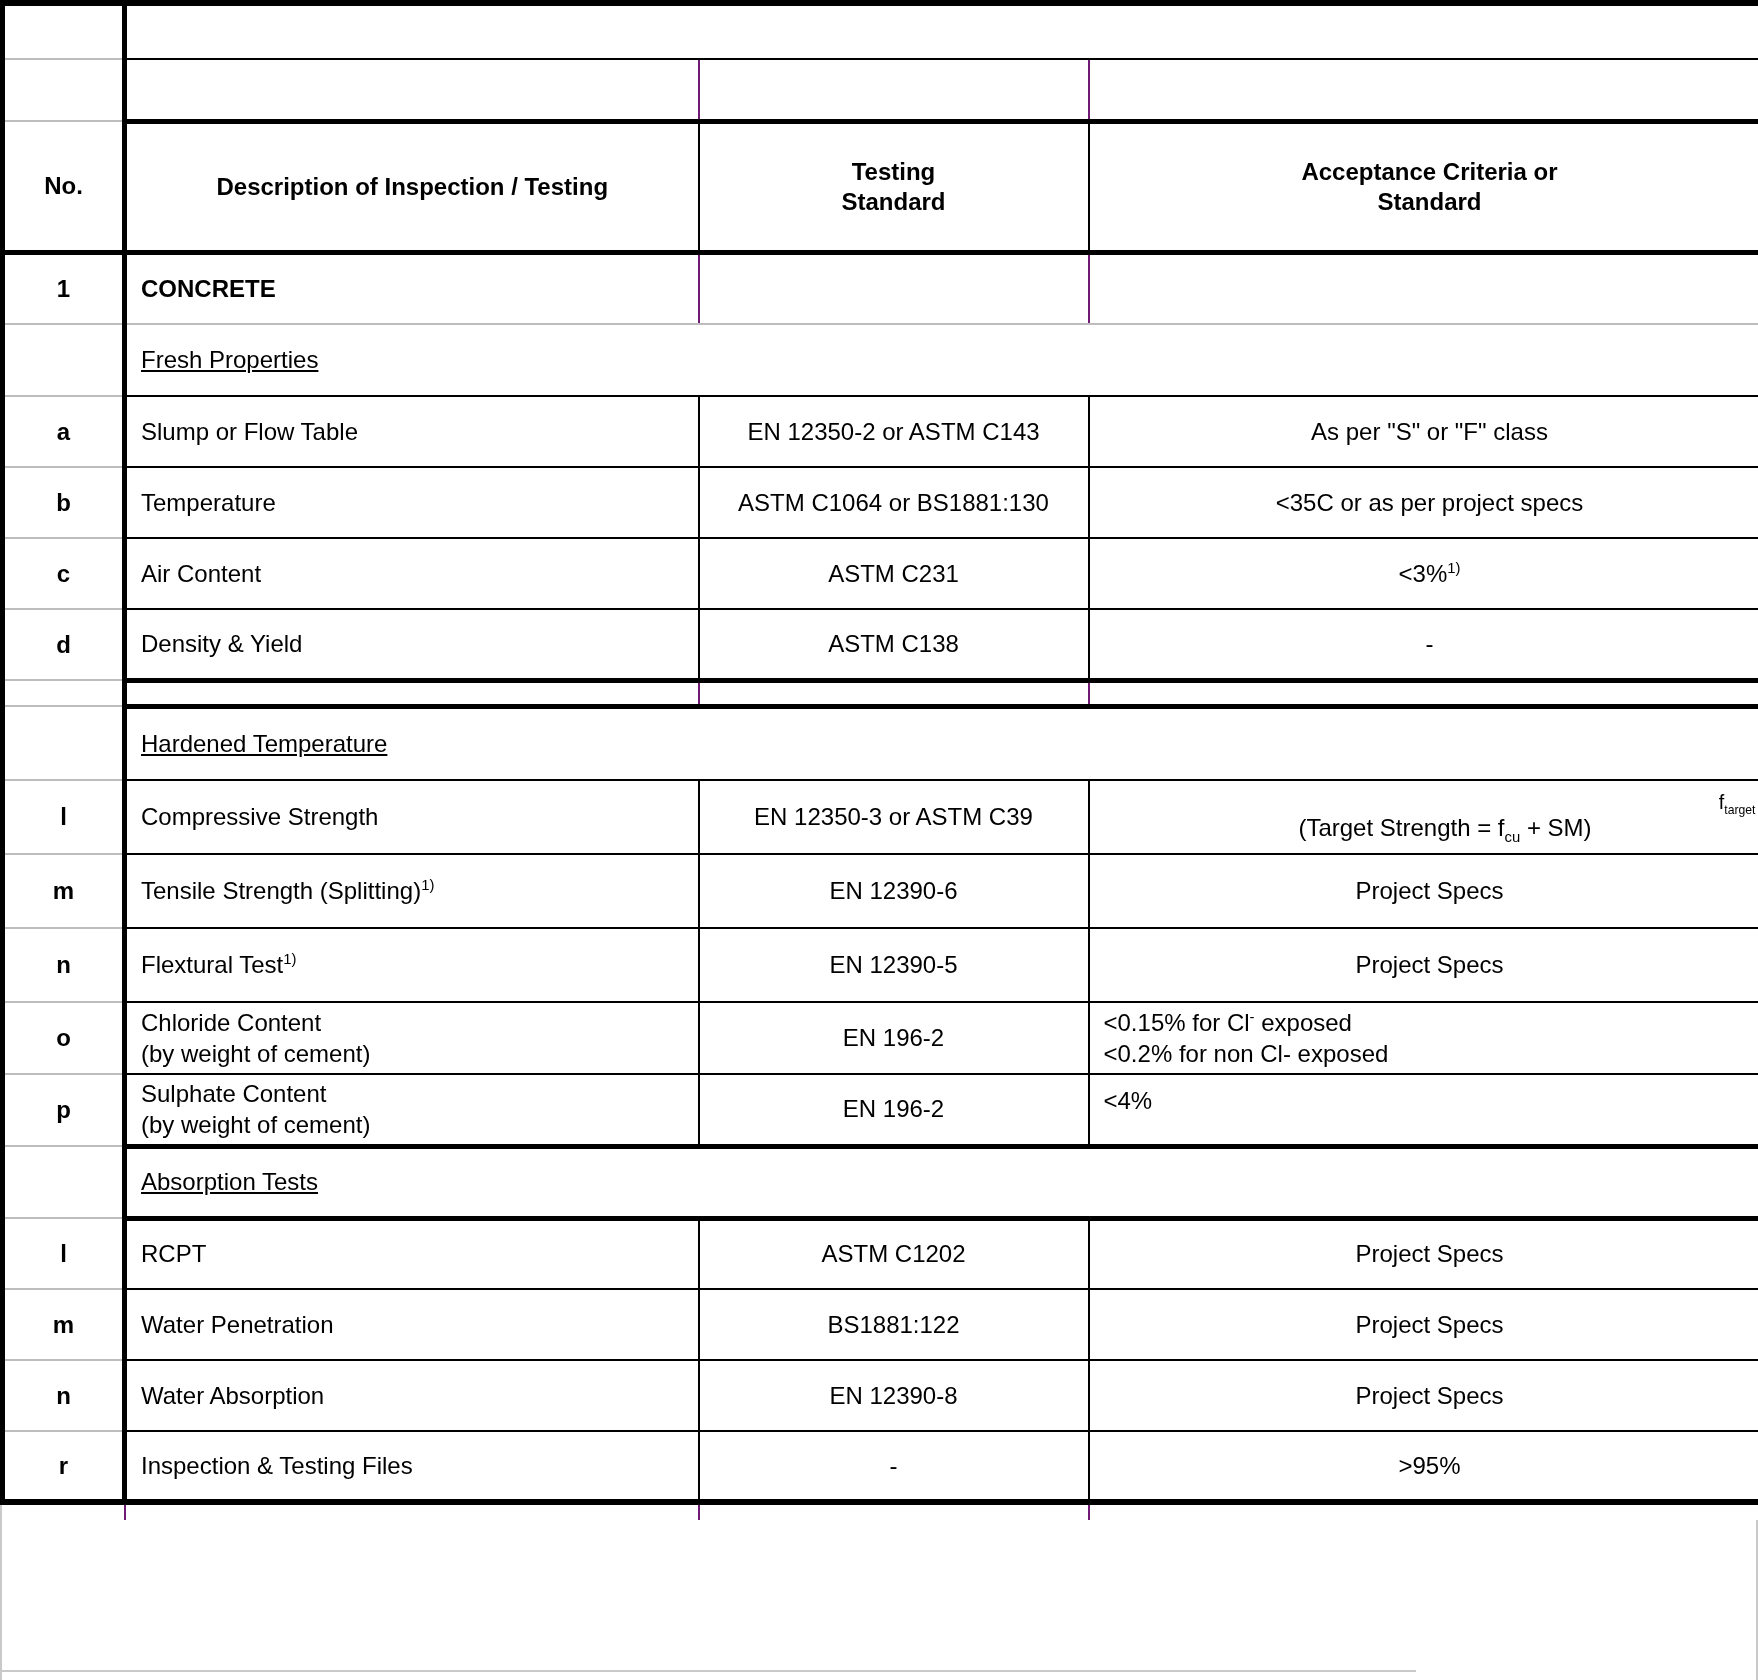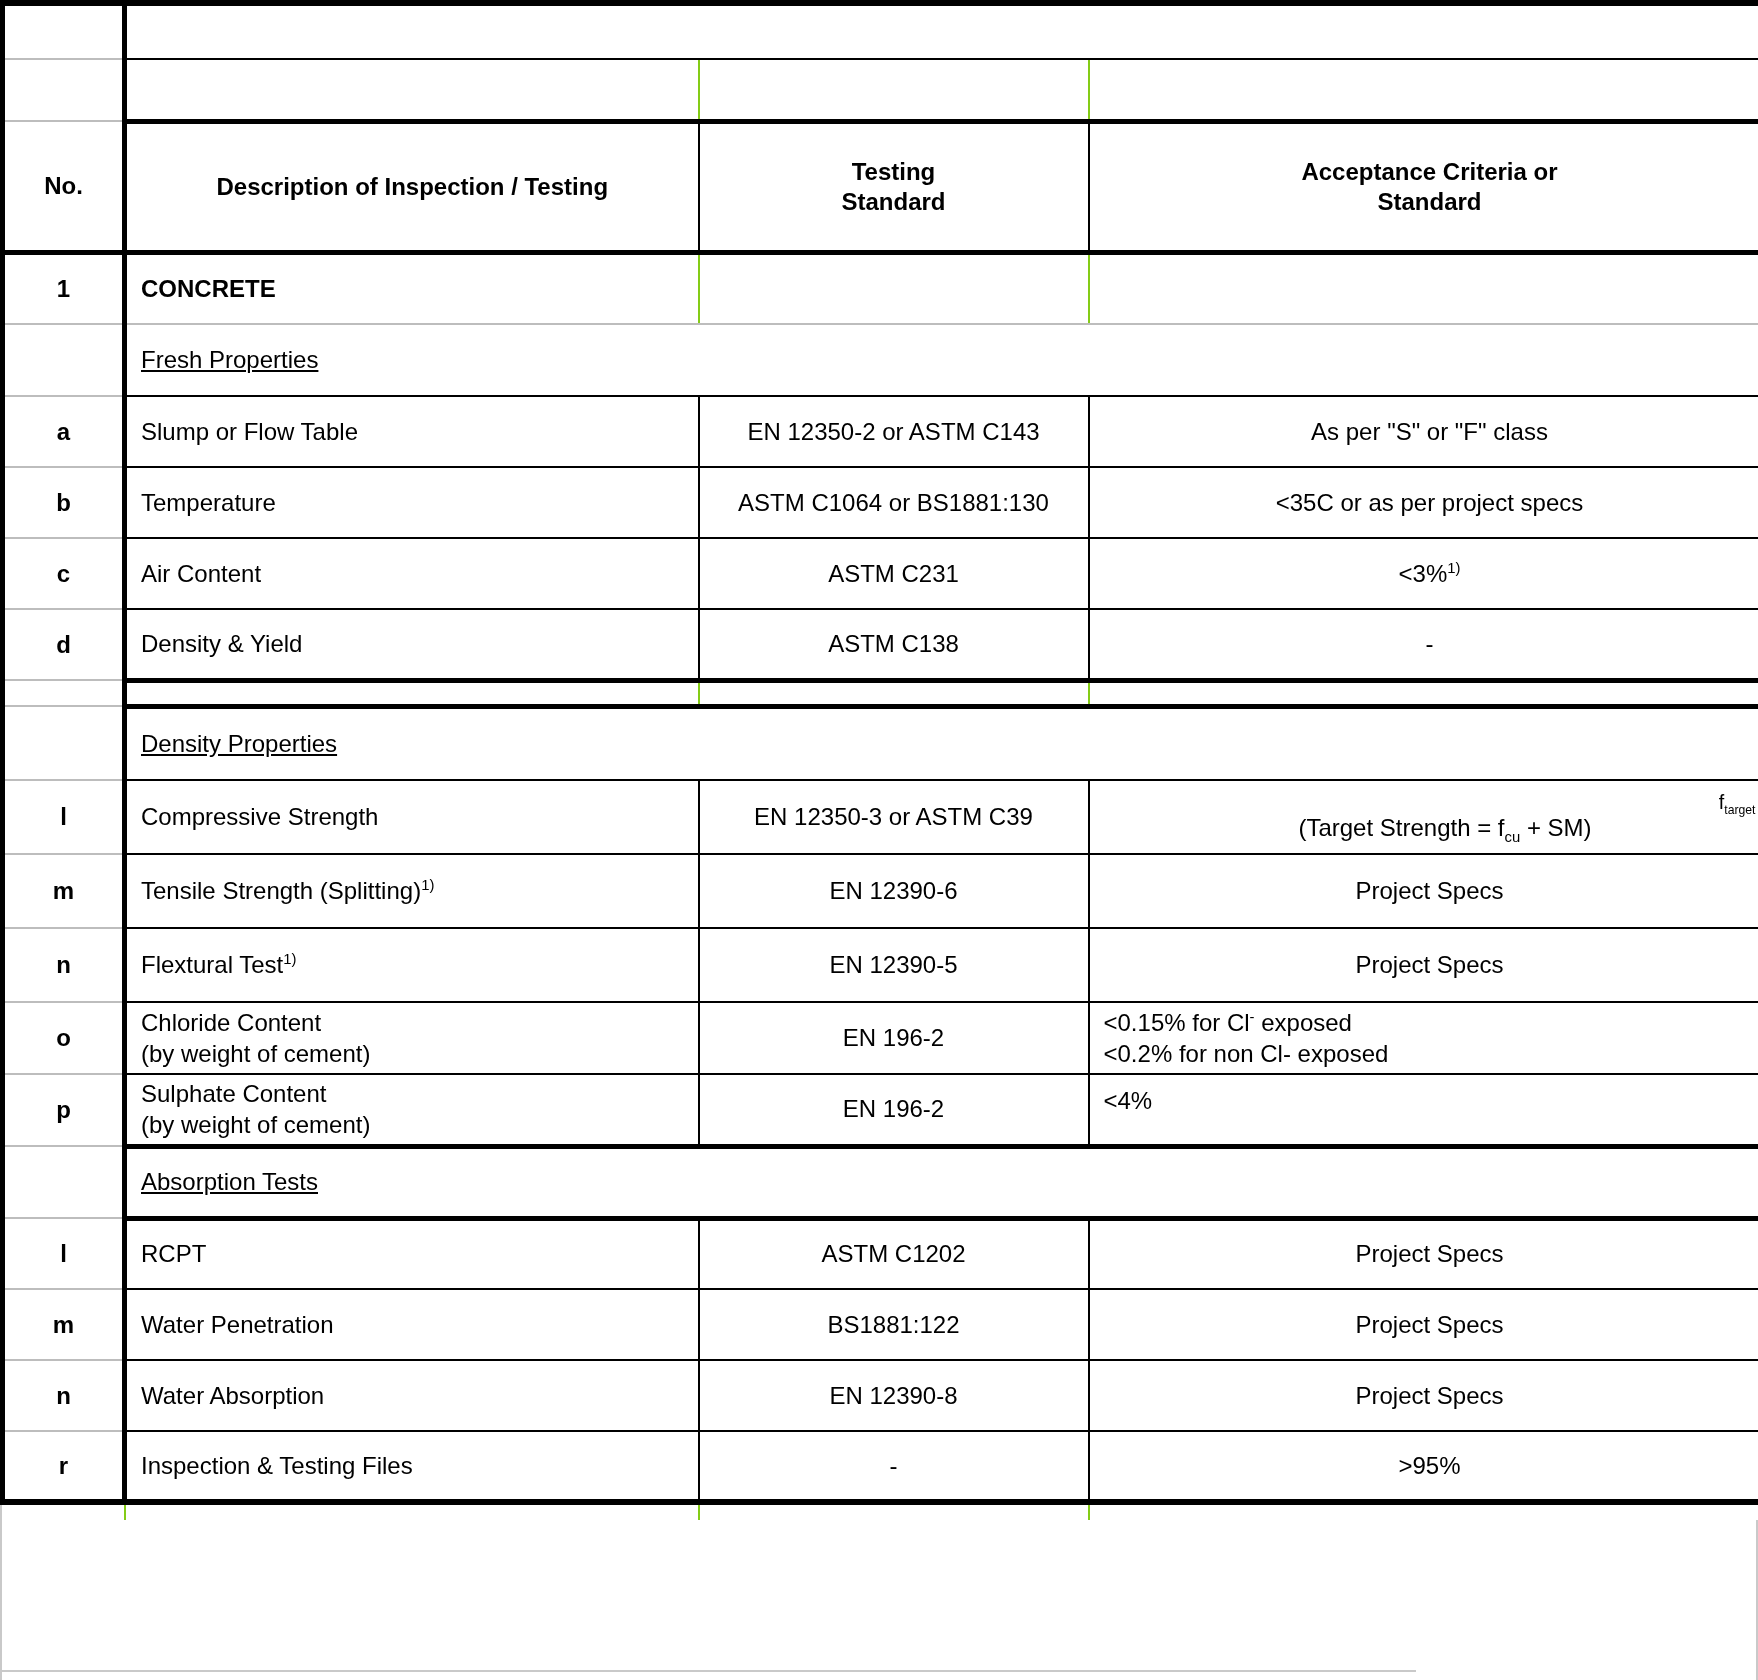--- a/index.html
+++ b/index.html
@@ -63,21 +63,21 @@
 
   
   .b-out-l  { border-left: 6px solid #000; }
   .b-out-r  { border-right: 6px solid #000; }
   .b-out-t  { border-top: 6px solid #000; }
   .b-out-b  { border-bottom: 6px solid #000; }
   .b-thick-l { border-left: 5px solid #000; }
   .b-thick-b { border-bottom: 5px solid #000; }
   .b-thin-r { border-right: 2px solid #000; }
   .b-thin-b { border-bottom: 2px solid #000; }
-  .b-faint-r { border-right: 2px solid #84cc16; }
+  .b-faint-r { border-right: 2px solid #701a75; }
   .b-faint-b { border-bottom: 2px solid #bdbdbd; }
 
   
   .ctr  { text-align: center; }
   .lft  { text-align: left; }
   .bold { font-weight: bold; }
   .ul   { text-decoration: underline; text-align: right; }
   .hdr  { font-weight: bold; text-align: center; line-height: 1.25; }
   .two-line { line-height: 1.3; }
 
@@ -197,21 +197,21 @@
       <tr>
         <td class="b-out-l b-thick-l b-faint-b" style="height:26px;"></td>
         <td class="b-thick-l b-thick-b b-faint-r"></td>
         <td class="b-thick-b b-faint-r"></td>
         <td class="b-thick-b b-out-r"></td>
       </tr>
 
       <tr>
         <td class="b-out-l b-thick-l b-faint-b" style="height:74px;"></td>
         <td class="lft b-thick-l b-thin-b">
-          <span class="ul">Density Properties</span>
+          <span class="ul">Hardened Temperature</span>
         </td>
         <td class="b-thin-b"></td>
         <td class="b-thin-b b-out-r"></td>
       </tr>
 
       <tr>
         <td class="ctr bold b-out-l b-thick-l b-faint-b" style="height:74px;">l</td>
         <td class="lft b-thick-l b-thin-b b-thin-r">Compressive Strength</td>
         <td class="ctr b-thin-b b-thin-r">EN 12350-3 or ASTM C39</td>
         <td class="formula b-thin-b b-out-r">

